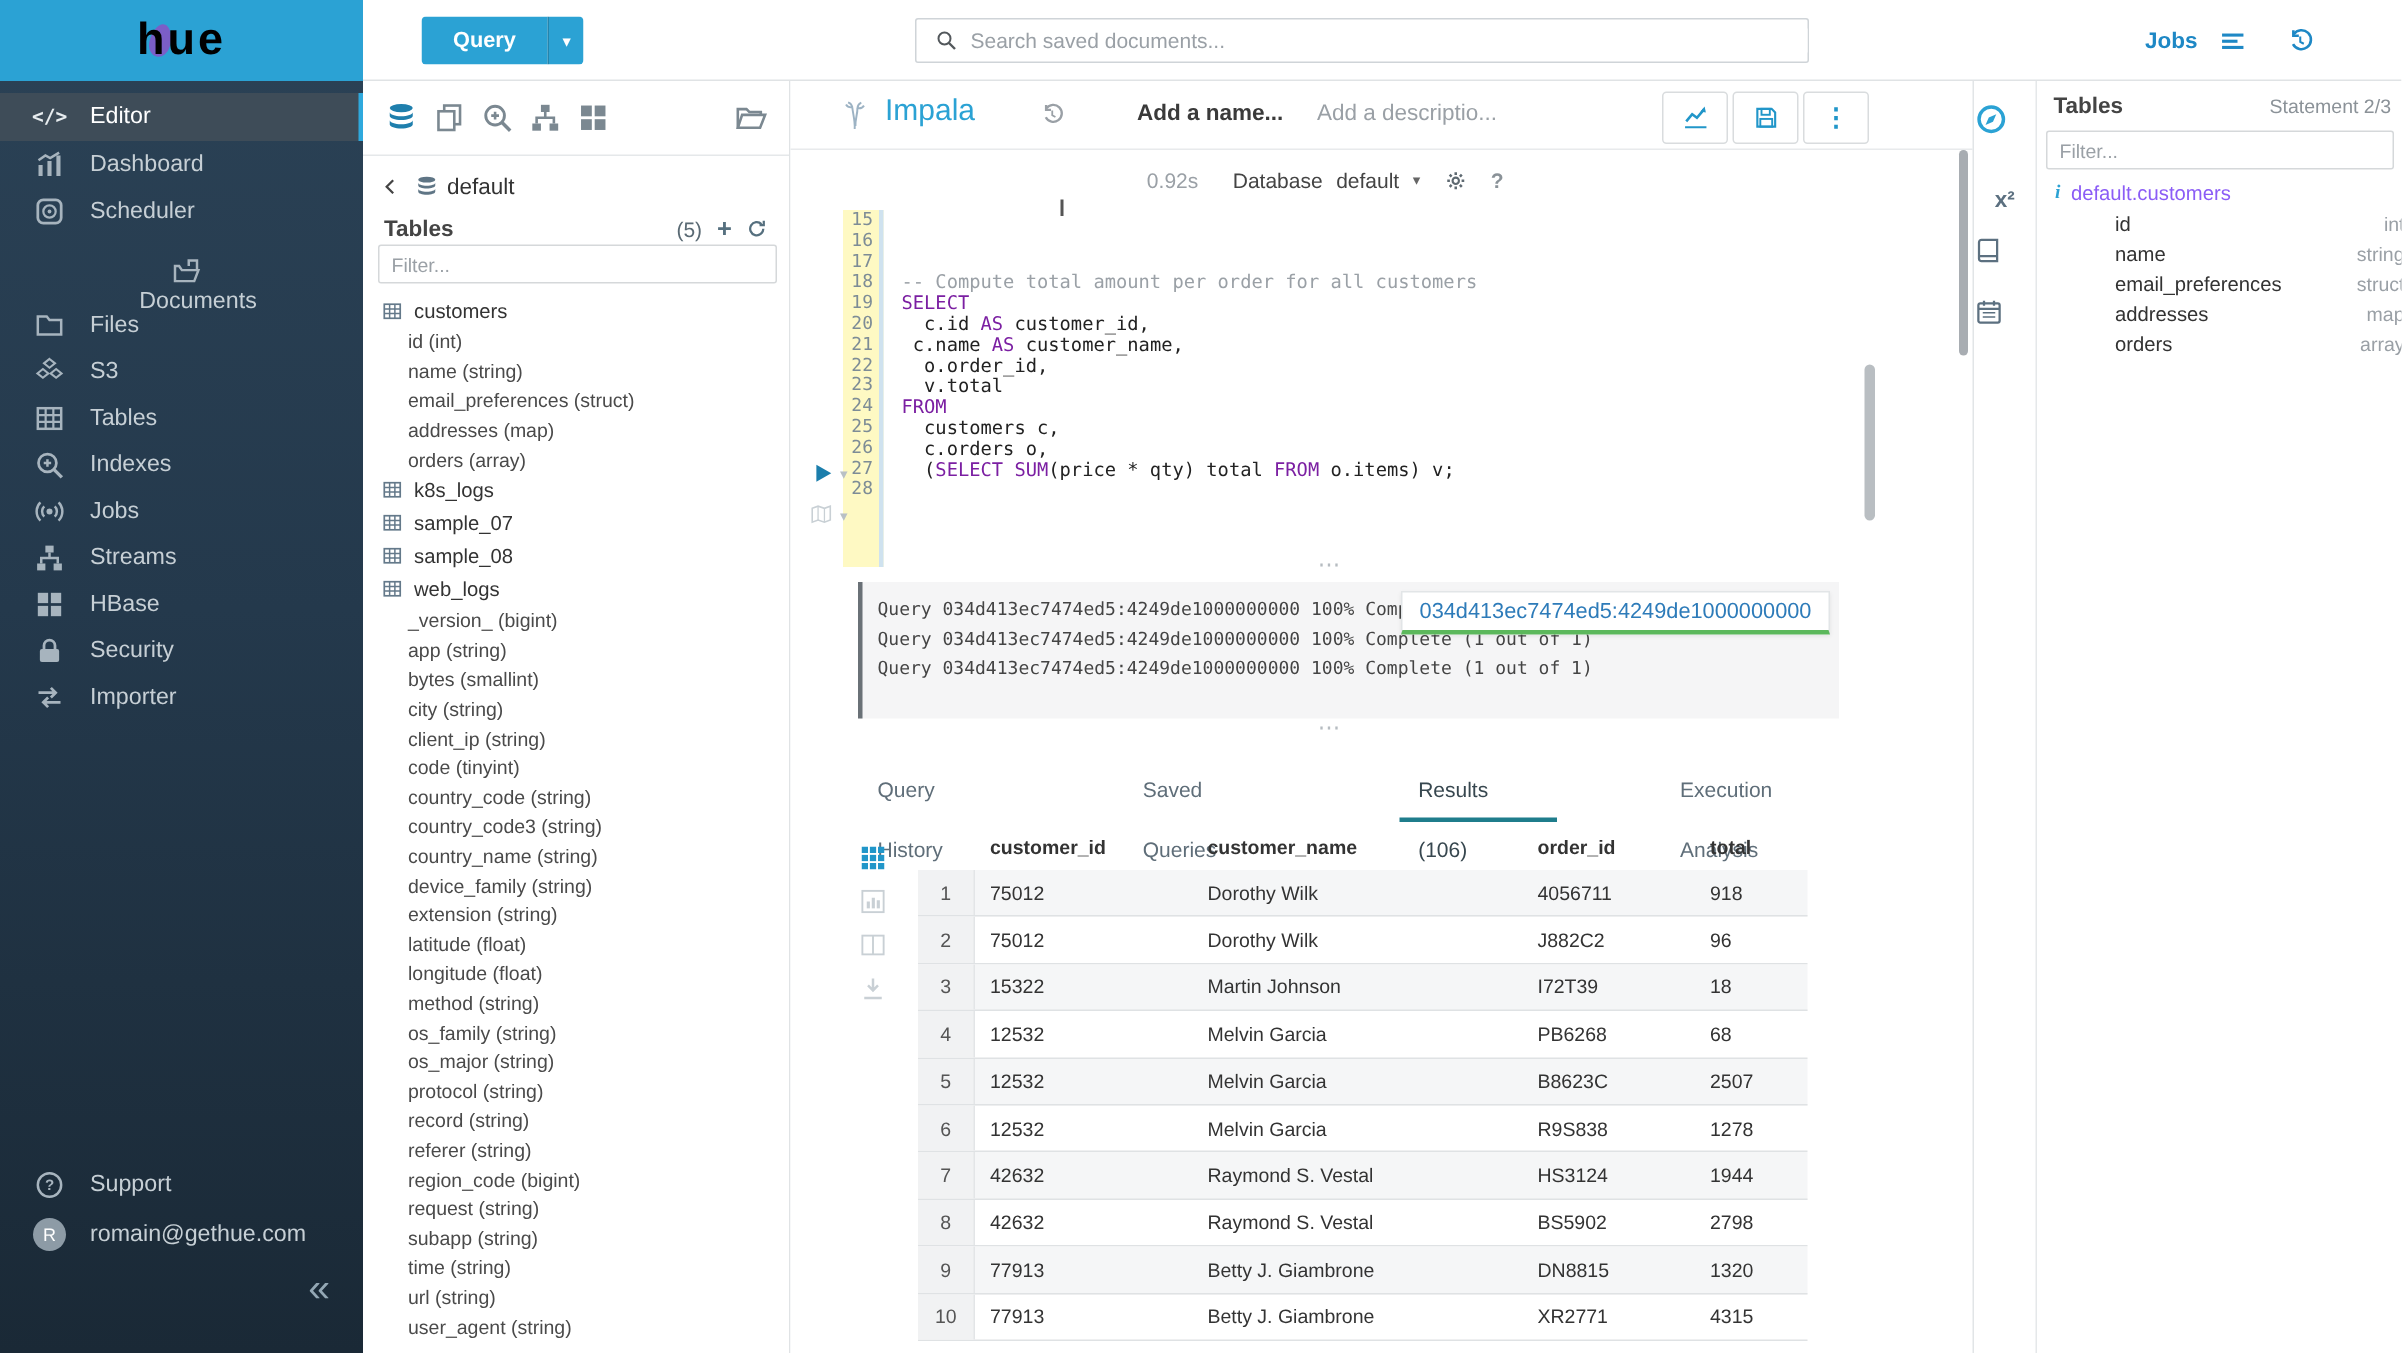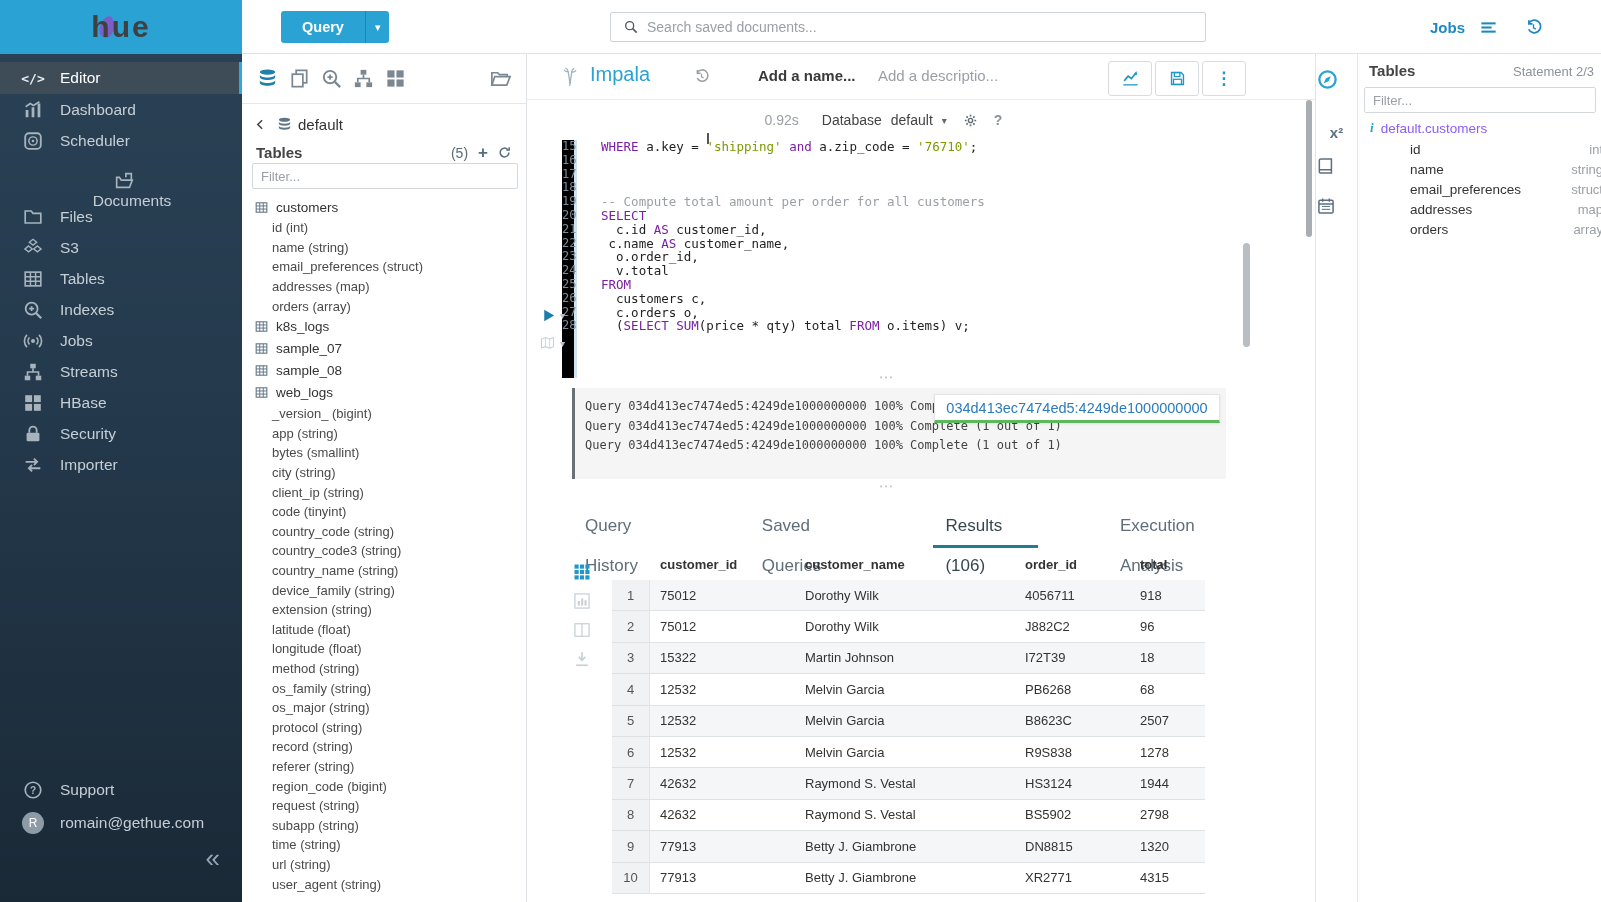--- a/index.html
+++ b/index.html
@@ -11,21 +11,21 @@
   .icn svg { width:100%; height:100%; display:block; }
 
   
   .sidebar { position:absolute; left:0; top:0; width:242px; height:902px;
     background:linear-gradient(180deg,#2b4256 0%,#24394c 45%,#1a2936 100%); z-index:5; }
   .logo { position:absolute; left:0; top:0; width:242px; height:54px;
     background:#2ba2d4; display:flex; align-items:center; justify-content:center; cursor:pointer; }
   .logo-wrap { position:relative; }
   .logo-gem { position:absolute; left:9px; top:6px; width:14px; height:22px;
     background:#7b5ec7; border-radius:50% 50% 50% 50%/60% 60% 40% 40%; transform:rotate(14deg); }
-  .logo-text { position:relative; color:#404040; font-size:30px; font-weight:bold;
+  .logo-text { position:relative; color:#000000; font-size:30px; font-weight:bold;
     letter-spacing:2px; text-transform:lowercase; }
   #nav { position:absolute; left:0; top:62px; width:242px; }
   .nav-item { position:relative; height:31px; display:flex; align-items:center;
     padding-left:22px; color:#c6cfd5; font-size:15.5px; cursor:pointer; }
   .nav-item .nav-icn { width:22px; height:22px; margin-right:16px; color:#a7b4be; flex:none; }
   .nav-item.gap { margin-top:14px;flex-direction:column; }
   .nav-item.active { background:#3e4c58; color:#fff; height:32px; }
   .nav-item.active .nav-icn { color:#e8edf0; }
   .nav-item.active::after { content:""; position:absolute; right:0; top:0; bottom:0;
     width:3px; background:#2fa9dd; }
@@ -105,22 +105,22 @@
   .meta-row { position:absolute; left:0; top:55px; width:713px; height:22px; display:flex;
     justify-content:center; align-items:center; gap:9px; font-size:14px; }
   .m-time { color:#9aa0a6; margin-right:14px; }
   .m-dblabel { color:#444; }
   .m-dbval { color:#444; cursor:pointer; }
   .m-caret { color:#666; font-size:10px; cursor:pointer; }
   .m-gear { width:17px; height:17px; color:#5f6a72; cursor:pointer; margin-left:6px; }
   .m-help { color:#8a9298; font-weight:bold; font-size:14px; cursor:pointer; margin-left:6px; }
 
   .code-area { position:absolute; left:0; top:79px; width:730px; height:245px; cursor:text; }
-  .gutter { position:absolute; left:35px; top:7px; width:15px; bottom:0;
-    background:#000000; border-right:3px solid #cfe2ef; }
+  .gutter { position:absolute; left:35px; top:7px; width:27px; bottom:0;
+    background:#fef9c3; border-right:3px solid #cfe2ef; }
   .gut-no { height:13.8px; font-family:"DejaVu Sans Mono",monospace; font-size:12px;
     color:#7d8c96; text-align:right; padding-right:4px; line-height:13.8px; }
   #codelines { position:absolute; left:74px; top:7px; right:0; }
   .cline { height:13.8px; line-height:13.8px; font-family:"DejaVu Sans Mono",monospace;
     font-size:12.5px; color:#222; white-space:pre; }
   .tok-kw { color:#7b1fa2; }
   .tok-str { color:#7c9a00; }
   .tok-cm { color:#9aa0a6; }
   .caret-mark { position:absolute; left:180px; top:0px; width:2px; height:11px; background:#555; }
   .run-btn { position:absolute; left:13px; top:253px; display:flex; align-items:center; cursor:pointer; }
@@ -138,21 +138,21 @@
   .logbox { position:absolute; left:45px; top:334px; width:654px; height:91px;
     background:#f5f5f6; border-left:3px solid #6a7177; padding:9px 0 0 10px; }
   .logline { font-family:"DejaVu Sans Mono",monospace; font-size:12px; color:#444;
     line-height:19.5px; white-space:pre; }
   .log-overlay { position:absolute; left:407px; top:340px; width:286px; height:29px;
     background:#fff; border:1px solid #e2e5e7; border-bottom:3px solid #5cb85c;
     display:flex; align-items:center; justify-content:center; box-shadow:0 1px 3px rgba(0,0,0,.08); }
   .log-overlay span { color:#2d7bb9; font-size:14.5px; cursor:pointer; }
 
   #tabs { position:absolute; left:46px; top:452px; height:42px; display:flex; }
-  .tab { padding:0 12px; margin-right:70px; line-height:40px; font-size:17px;
+  .tab { padding:0 12px; margin-right:70px; line-height:40px; font-size:14px;
     color:#5f6e79; cursor:pointer; border-bottom:3px solid transparent; }
   .tab.active { color:#37474f; border-bottom-color:#1f7d8c; }
 
   .res-rail { position:absolute; left:45px; top:508px; width:24px; }
   .rr-icn { width:20px; height:20px; margin-bottom:9px; color:#c9d0d5; cursor:pointer; position:relative; }
   .rr-icn.active { color:#2196c9; }
 
   .res-table { position:absolute; left:85px; top:494px; width:593px; }
   .res-grid { display:grid; grid-template-columns:38px 140px 220px 112px 83px; align-items:center; }
   .res-head { height:32px; font-weight:bold; font-size:13px; color:#333; }
@@ -593,21 +593,20 @@
           <div class="gut-no">21</div>
           <div class="gut-no">22</div>
           <div class="gut-no">23</div>
           <div class="gut-no">24</div>
           <div class="gut-no">25</div>
           <div class="gut-no">26</div>
           <div class="gut-no">27</div>
           <div class="gut-no">28</div>
         </div>
       <div id="codelines">
-          <div class="cline"><span class="tok-kw">WHERE</span><span class="tok-pl"> a.key = </span><span class="tok-str">'shipping'</span><span class="tok-kw"> and</span><span class="tok-pl"> a.zip_code = </span><span class="tok-str">'76710'</span><span class="tok-pl">;</span></div>
           <div class="cline"></div>
           <div class="cline"></div>
           <div class="cline"></div>
           <div class="cline"><span class="tok-cm">-- Compute total amount per order for all customers</span></div>
           <div class="cline"><span class="tok-kw">SELECT</span></div>
           <div class="cline"><span class="tok-pl">  c.id </span><span class="tok-kw">AS</span><span class="tok-pl"> customer_id,</span></div>
           <div class="cline"><span class="tok-pl"> c.name </span><span class="tok-kw">AS</span><span class="tok-pl"> customer_name,</span></div>
           <div class="cline"><span class="tok-pl">  o.order_id,</span></div>
           <div class="cline"><span class="tok-pl">  v.total</span></div>
           <div class="cline"><span class="tok-kw">FROM</span></div>

